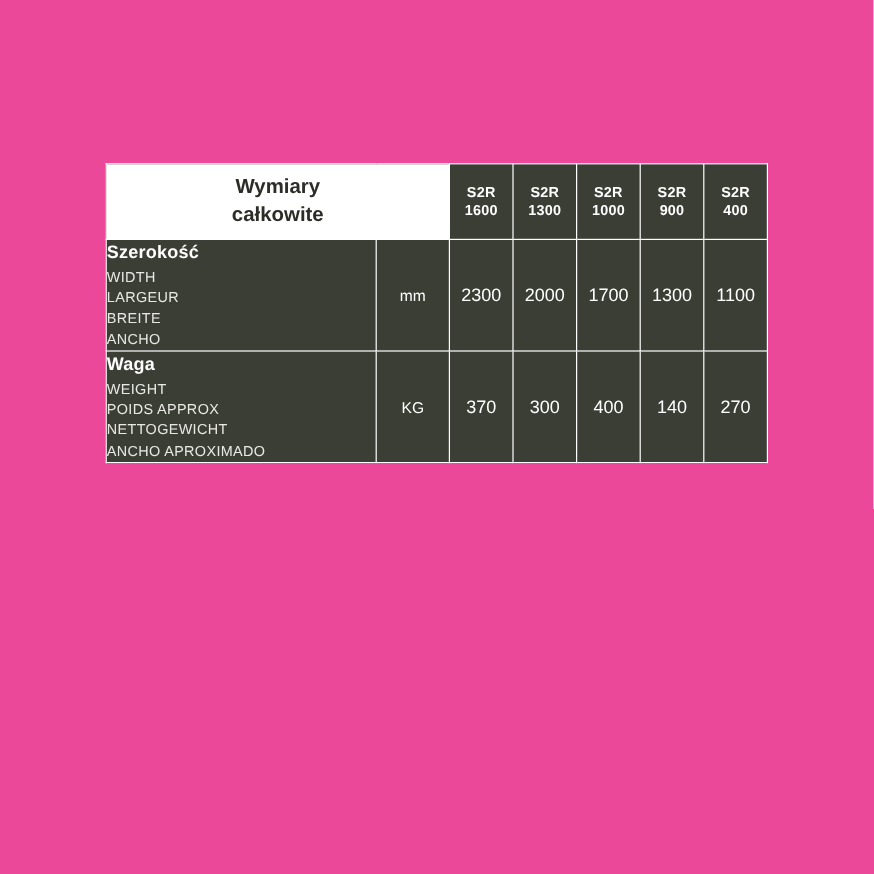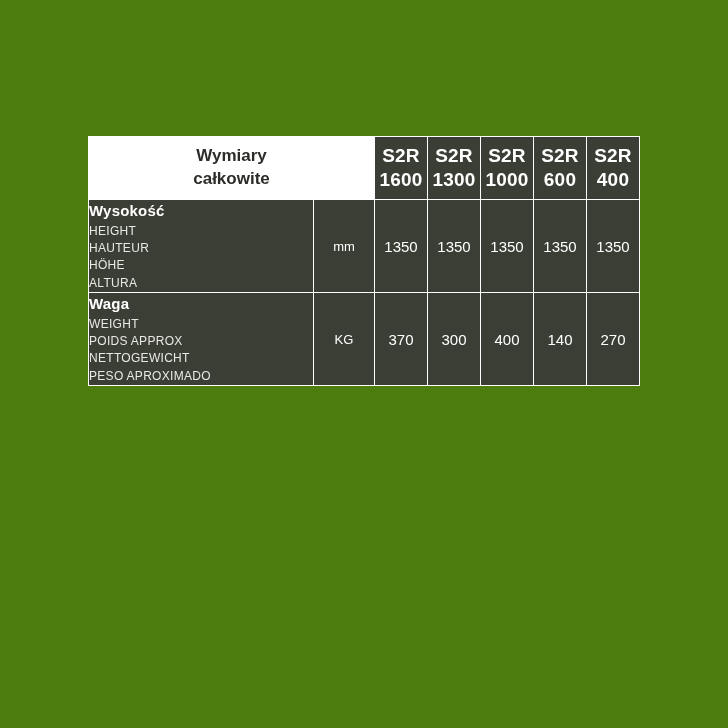--- a/index.html
+++ b/index.html
@@ -7,21 +7,21 @@
     padding: 0;
     width: 728px;
     height: 728px;
     background: #ffffff;
     font-family: "Liberation Sans", sans-serif;
   }
   #wrap {
     position: relative;
     width: 728px;
     height: 728px;
-    background: #4d7c0f;
+    background: #ec4899;
   }
   table.spec {
     position: absolute;
     left: 88px;
     top: 136px;
     border-collapse: collapse;
     table-layout: fixed;
     color: #ffffff;
     background: #3b3e35;
   }
@@ -38,21 +38,21 @@
     font-weight: bold;
     font-size: 17px;
     text-align: center;
     line-height: 1.35;
     width: 284px;
     height: 62px;
   }
   td.head-model {
     background: #3b3e35;
     text-align: center;
-    font-size: 19px;
+    font-size: 12px;
     font-weight: bold;
     line-height: 1.25;
     width: 52px;
     height: 62px;
     letter-spacing: .2px;
   }
   td.names {
     background: #3b3e35;
     padding: 10px 0 10px 28px;
     width: 224px;
@@ -100,53 +100,53 @@
         <td class="head-model">
           <div>S2R</div>
           <div>1300</div>
         </td>
         <td class="head-model">
           <div>S2R</div>
           <div>1000</div>
         </td>
         <td class="head-model">
           <div>S2R</div>
-          <div>600</div>
+          <div>900</div>
         </td>
         <td class="head-model">
           <div>S2R</div>
           <div>400</div>
         </td>
       </tr>
 
 
-
       <tr>
         <td class="names">
-          <div class="n-pl">Wysokość</div>
-          <div class="n-other">HEIGHT</div>
-          <div class="n-other">HAUTEUR</div>
-          <div class="n-other">HÖHE</div>
-          <div class="n-other">ALTURA</div>
+          <div class="n-pl">Szerokość</div>
+          <div class="n-other">WIDTH</div>
+          <div class="n-other">LARGEUR</div>
+          <div class="n-other">BREITE</div>
+          <div class="n-other">ANCHO</div>
         </td>
         <td class="unit">mm</td>
-        <td class="val">1350</td>
-        <td class="val">1350</td>
-        <td class="val">1350</td>
-        <td class="val">1350</td>
-        <td class="val">1350</td>
+        <td class="val">2300</td>
+        <td class="val">2000</td>
+        <td class="val">1700</td>
+        <td class="val">1300</td>
+        <td class="val">1100</td>
       </tr>
+
 
       <tr>
         <td class="names">
           <div class="n-pl">Waga</div>
           <div class="n-other">WEIGHT</div>
           <div class="n-other">POIDS APPROX</div>
           <div class="n-other">NETTOGEWICHT</div>
-          <div class="n-other">PESO APROXIMADO</div>
+          <div class="n-other">ANCHO APROXIMADO</div>
         </td>
         <td class="unit">KG</td>
         <td class="val">370</td>
         <td class="val">300</td>
         <td class="val">400</td>
         <td class="val">140</td>
         <td class="val">270</td>
       </tr>
     </tbody>
   </table>

